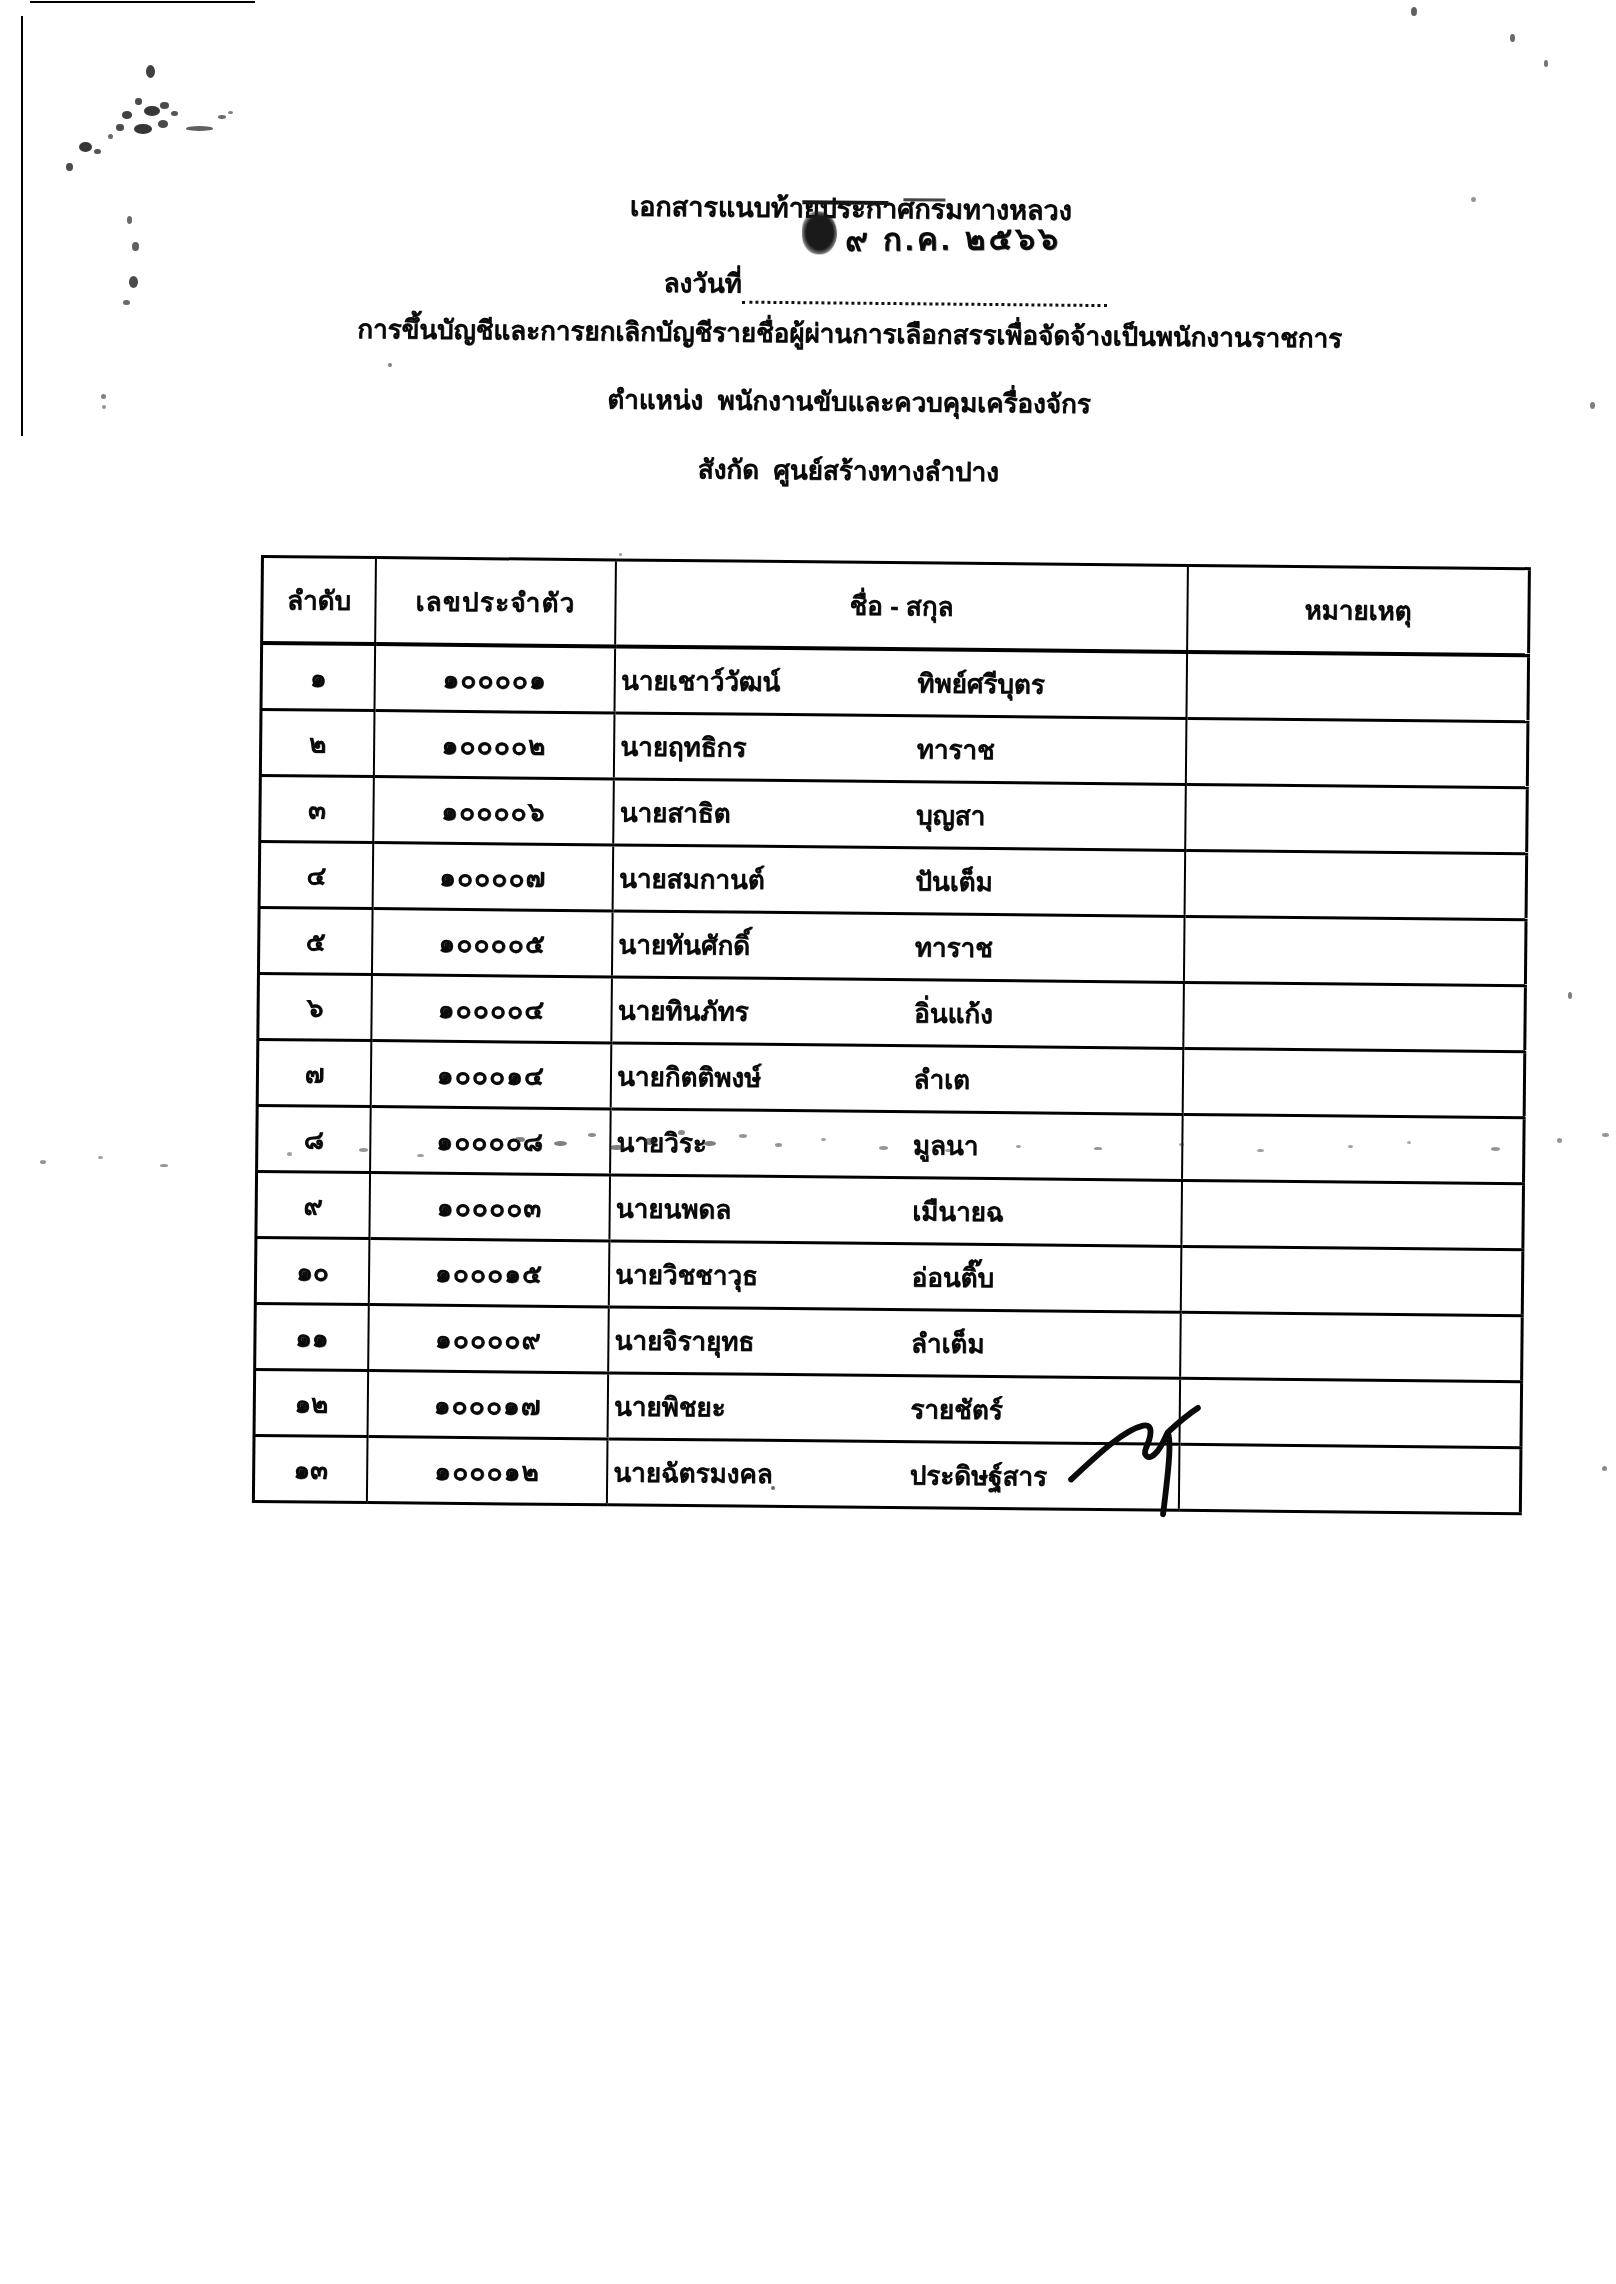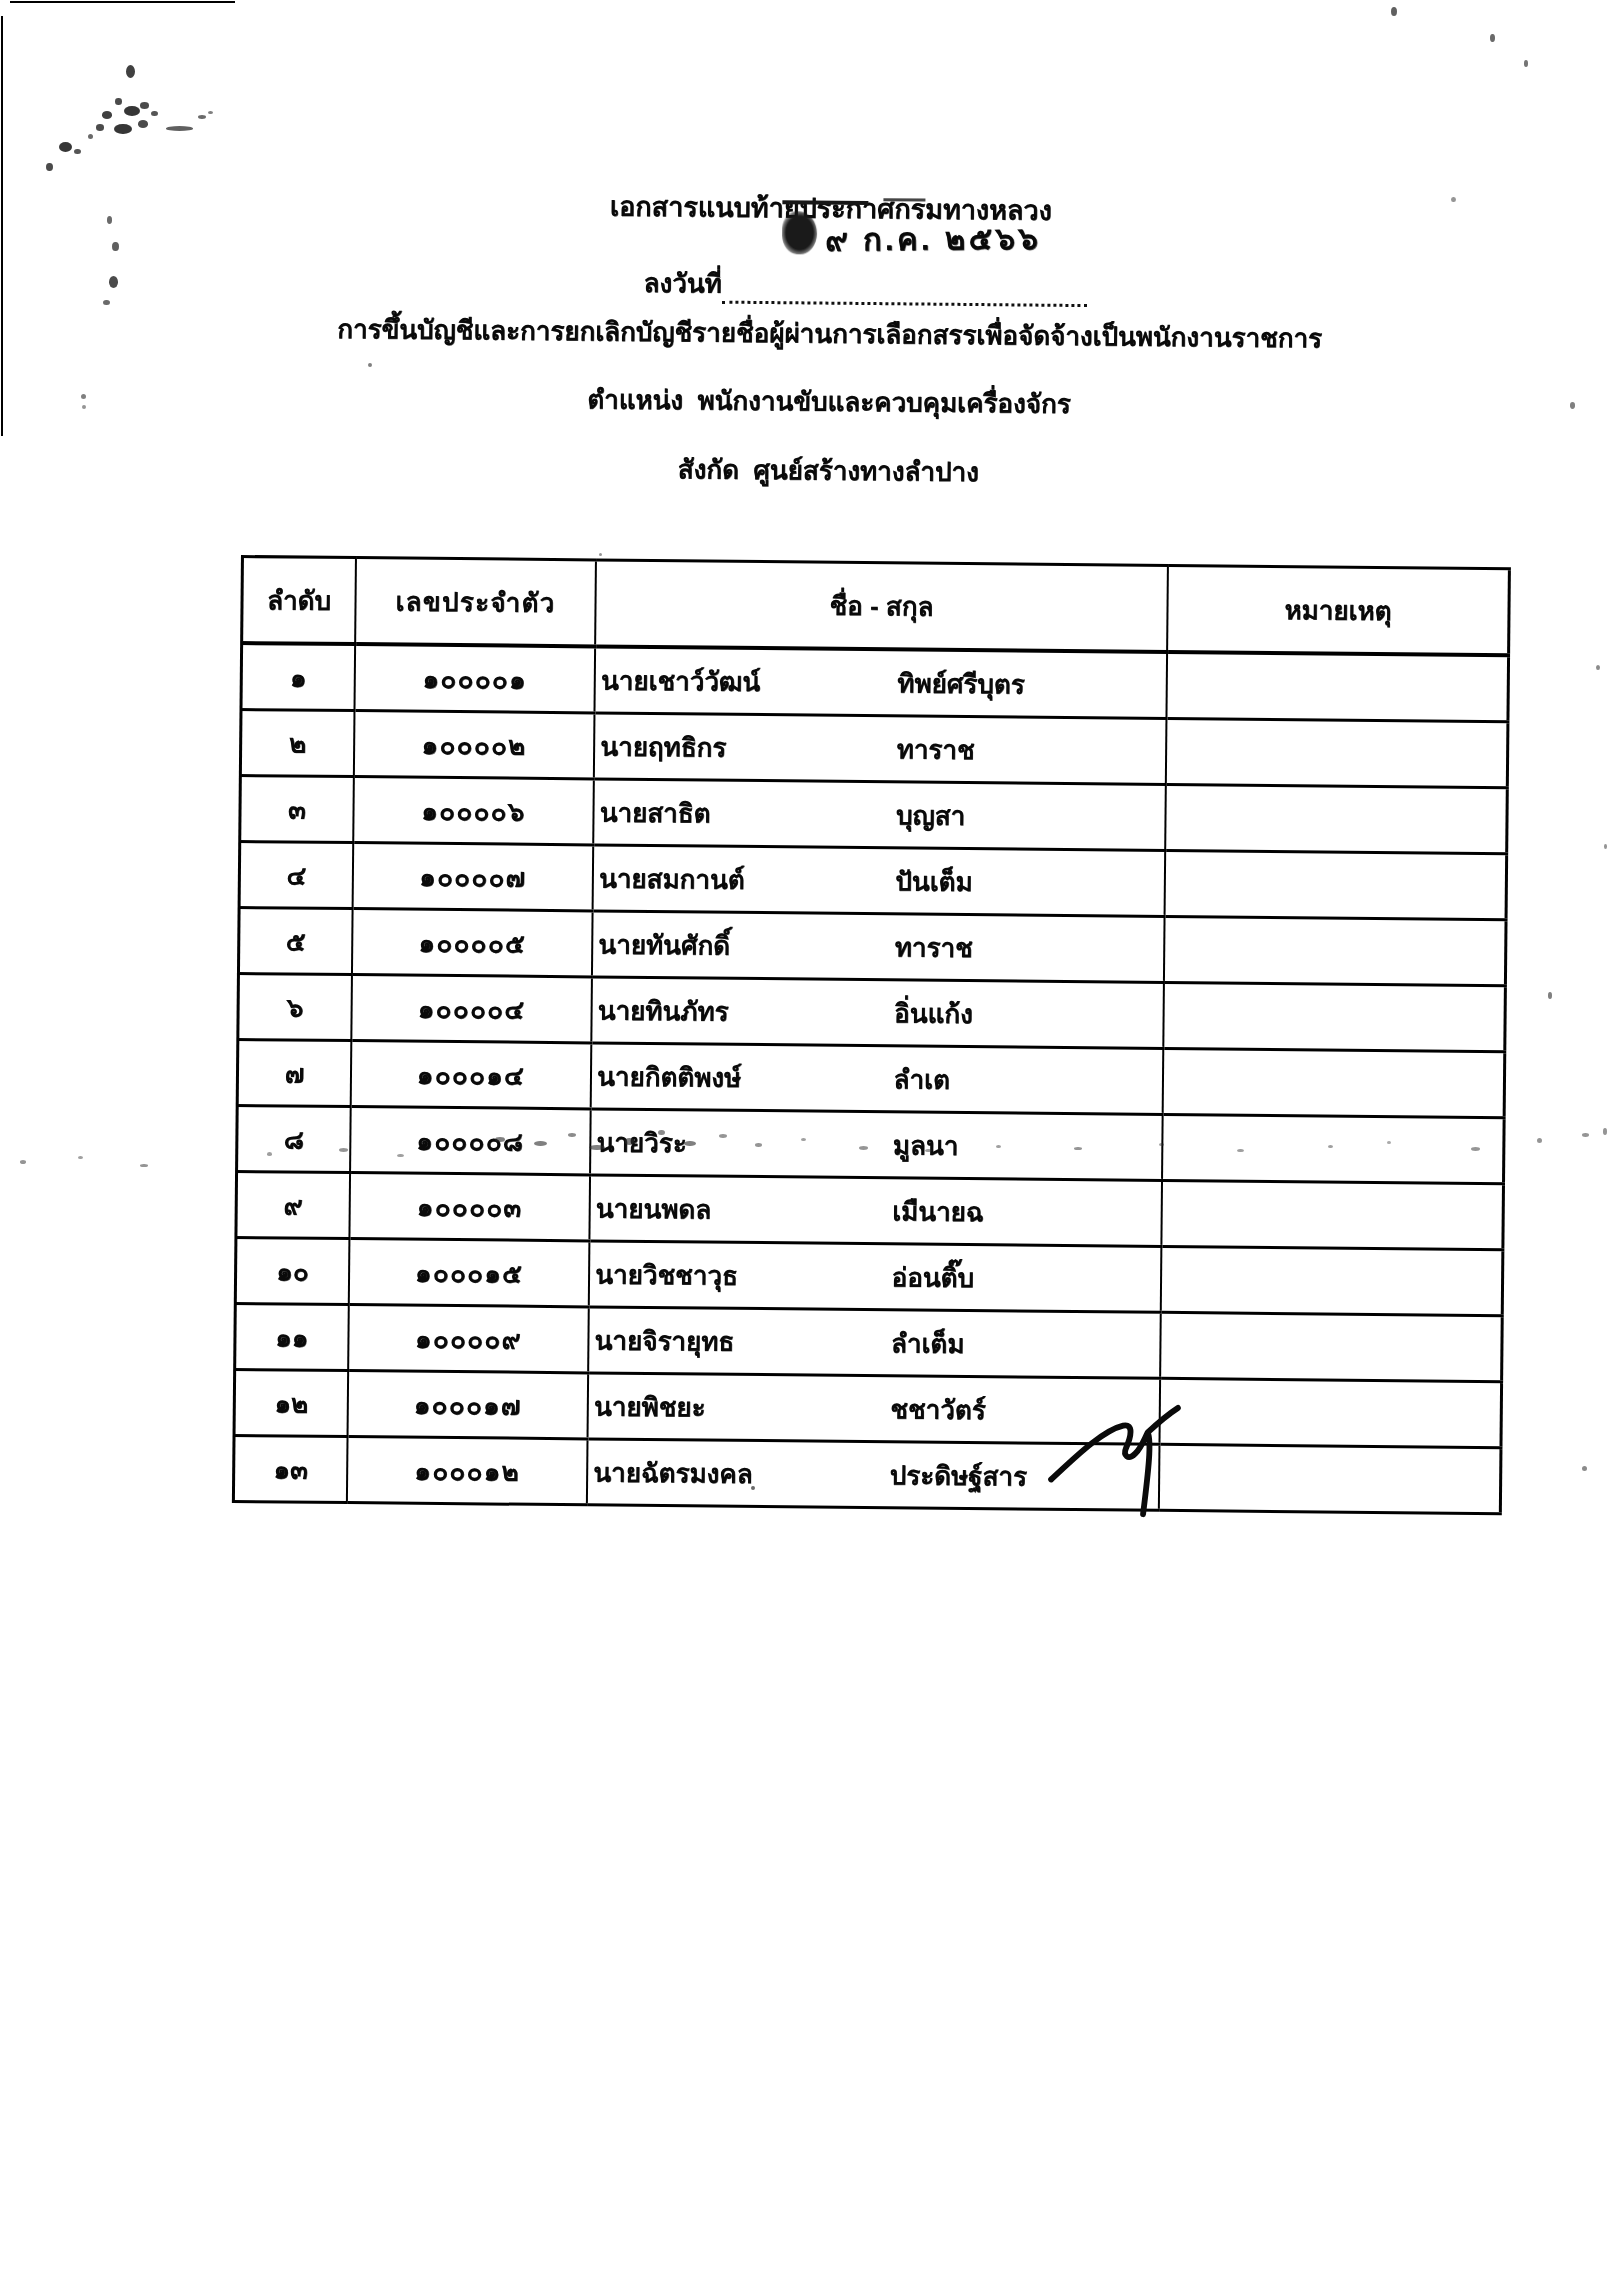--- a/index.html
+++ b/index.html
@@ -4,21 +4,21 @@
 <style>
   html,body{margin:0;padding:0;}
   body{
     width:1616px;height:2284px;
     background:#ffffff;
     font-family:"Liberation Sans","DejaVu Sans",sans-serif;
     color:#0a0a0a;
     overflow:hidden;
     position:relative;
   }
-  #page{position:absolute;inset:0;}
+  #page{position:absolute;inset:0;margin-left:20px;}
   
   #scan-content{
     position:absolute;inset:0;
     transform:rotate(0.55deg);
     transform-origin:241px 553px;
   }
   .doc-line{
     position:absolute;left:39px;width:1577px;
     text-align:center;
     font-weight:bold;
@@ -257,21 +257,21 @@
         </td>
         <td class="c-remark"></td>
       </tr>
 
       <tr>
         <td class="c-order">๑๒</td>
         <td class="c-id">๑๐๐๐๑๗</td>
         <td class="c-name">
           <span class="name-flex">
             <span class="fname">นายพิชยะ</span>
-            <span class="lname">ชชาวัตร์</span>
+            <span class="lname">รายชัตร์</span>
           </span>
         </td>
         <td class="c-remark"></td>
       </tr>
 
       <tr>
         <td class="c-order">๑๓</td>
         <td class="c-id">๑๐๐๐๑๒</td>
         <td class="c-name">
           <span class="name-flex">

